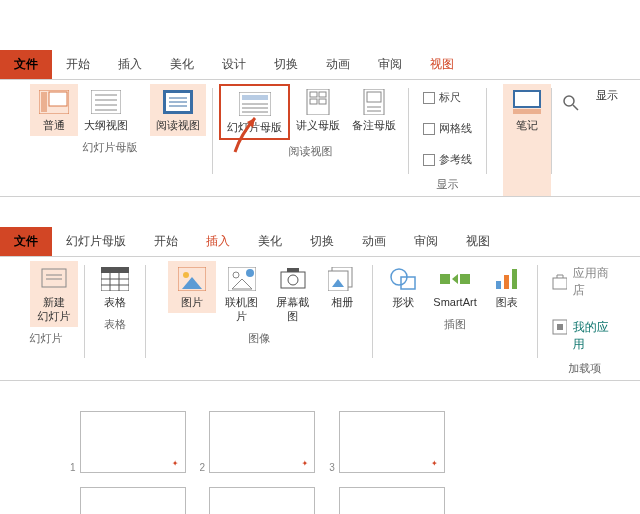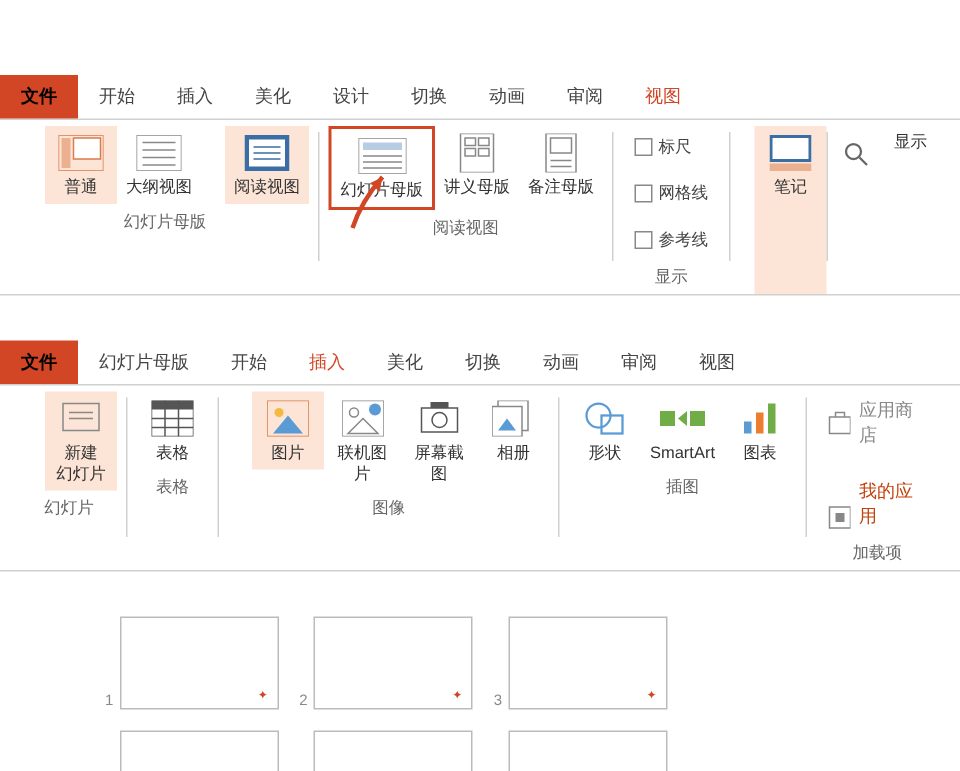--- a/index.html
+++ b/index.html
@@ -348,21 +348,21 @@
     <div class="group">
       <div class="group-items">
         <div style="display:flex;flex-direction:column;padding:4px 8px;gap:20px;">
           <div style="display:flex;align-items:center;gap:6px;color:#888;cursor:pointer">
             <svg width="16" height="16">
                 <rect x="1" y="4" width="14" height="11" fill="none" stroke="#888"></rect>
                 <path d="M5 4 L5 1 L11 1 L11 4" fill="none" stroke="#888"></path>
               </svg>
             <span>应用商店</span>
           </div>
-          <div style="display:flex;align-items:flex-end;gap:6px;color:#c2410c;cursor:pointer">
+          <div style="display:flex;align-items:flex-start;gap:6px;color:#0f766e;cursor:pointer">
             <svg width="16" height="16">
                 <rect x="1" y="1" width="14" height="14" fill="none" stroke="#888"></rect>
                 <rect x="5" y="5" width="6" height="6" fill="#888"></rect>
               </svg>
             <span>我的应用</span>
           </div>
         </div>
       </div>
       <div class="group-label">加载项</div>
     </div>

